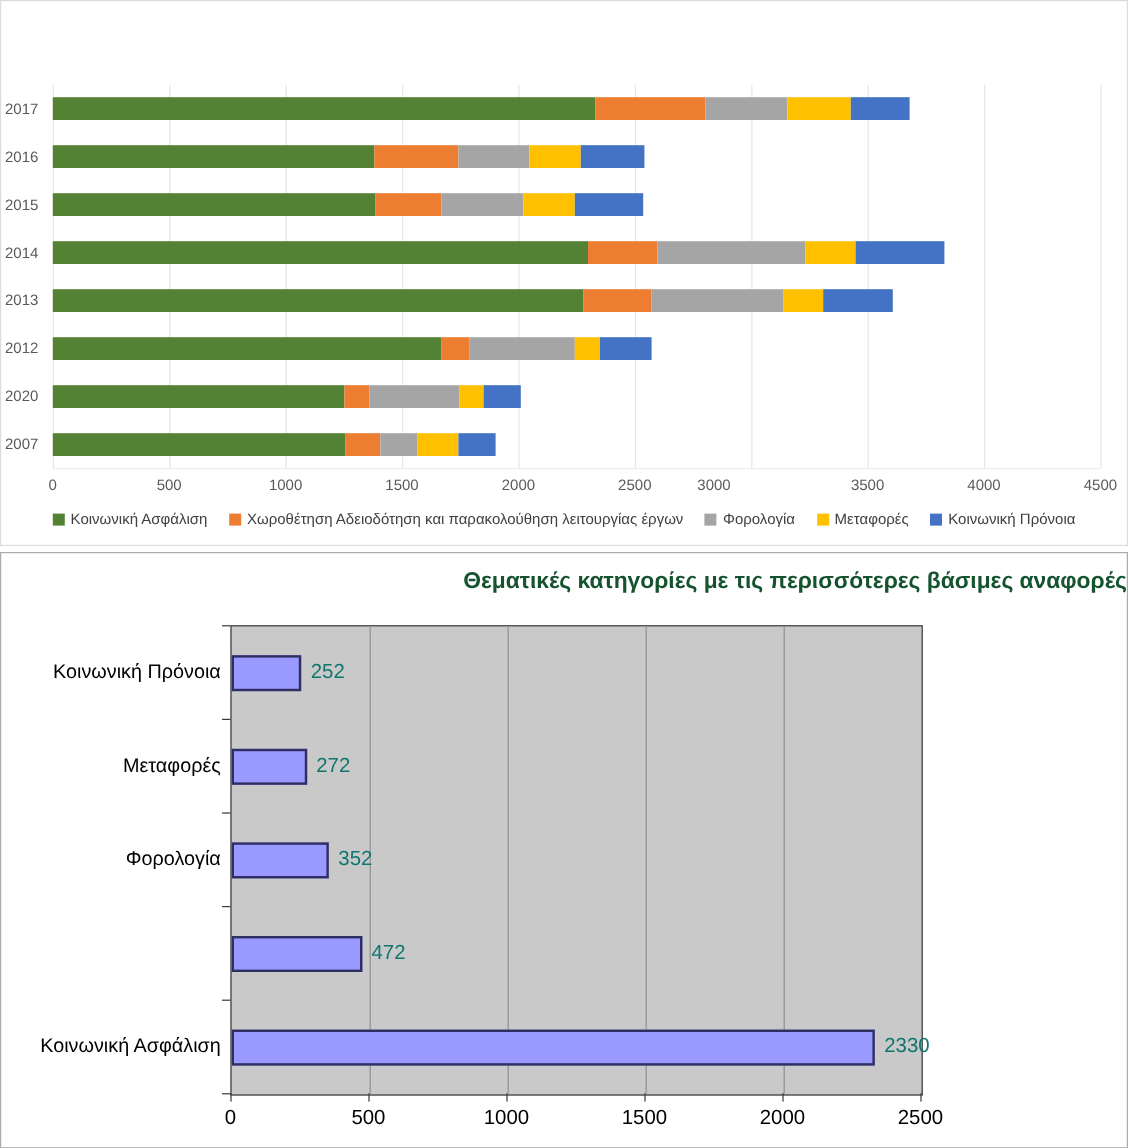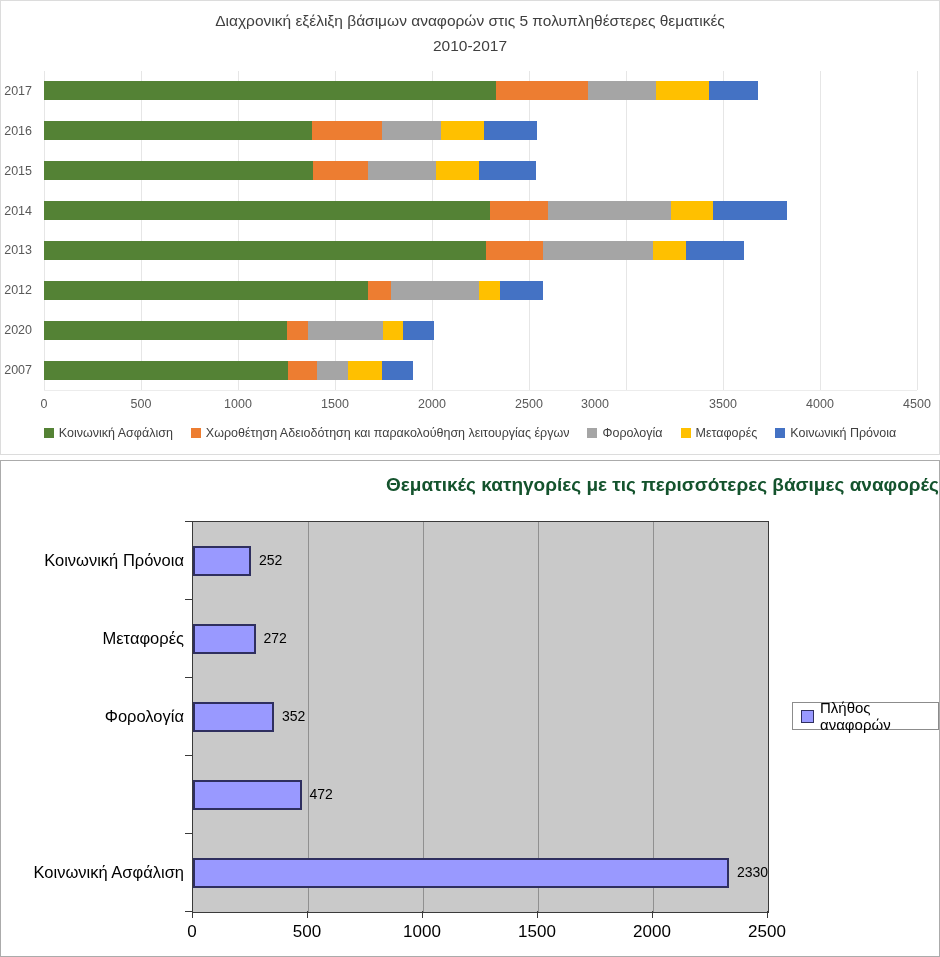--- a/index.html
+++ b/index.html
@@ -31,44 +31,40 @@
   .chart-bottom{position:absolute;left:0;top:460px;width:938px;height:495px;
                 border:1px solid #ABABAB;background:#fff;}
   .bottom-title{position:absolute;top:13px;left:0;width:100%;text-align:right;
                 font-weight:bold;font-size:19px;color:#14532d;}
   .plot-bottom{position:absolute;left:191px;top:60px;width:575px;height:390px;
                background:#C9C9C9;border:1px solid #3a3a3a;}
   .vgrid-bot{position:absolute;top:0;bottom:0;width:1px;background:#909090;}
   .bar-bot{position:absolute;left:0;height:30px;box-sizing:border-box;
            border:2px solid #2F2F5F;background:#9999FF;}
   .vallab{position:absolute;height:78px;display:flex;align-items:center;
-          font-size:14px;color:#000000;}
+          font-size:17px;color:#0f766e;}
   .cats-bot{position:absolute;left:6px;top:60px;width:177px;height:390px;}
   .catlab{position:absolute;left:0;width:100%;height:78px;display:flex;
           align-items:center;justify-content:flex-end;text-align:center;
           font-size:16.5px;line-height:1.25;color:#000;white-space:pre-line;}
   .tick-x{position:absolute;top:450px;width:1px;height:7px;background:#3a3a3a;}
   .tick-y{position:absolute;left:184px;width:7px;height:1px;background:#3a3a3a;}
   .xlab-bot{position:absolute;top:461px;width:70px;text-align:center;
             font-size:17px;color:#000;}
   .legend-bot{position:absolute;left:791px;top:241px;height:28px;box-sizing:border-box;
               display:flex;align-items:center;gap:6px;padding:0 8px;
               background:#fff;border:1px solid #8C8C8C;font-size:15px;color:#000;}
   .legend-bot-swatch{width:11px;height:11px;background:#9999FF;border:1px solid #2F2F5F;flex:0 0 auto;}
 </style>
 </head>
 <body>
 
 <div class="page">
 
   <section class="chart-top" id="chartTop">
-    <div class="top-title">
-      <div>Διαχρονική εξέλιξη βάσιμων αναφορών στις  5 πολυπληθέστερες θεματικές</div>
-      <div>2010-2017</div>
-    </div>
     <div class="plot-top" id="topPlot">
         <div class="vgrid-top" style="left: 0px;"></div>
         <div class="vgrid-top" style="left: 97px;"></div>
         <div class="vgrid-top" style="left: 194px;"></div>
         <div class="vgrid-top" style="left: 291px;"></div>
         <div class="vgrid-top" style="left: 388px;"></div>
         <div class="vgrid-top" style="left: 485px;"></div>
         <div class="vgrid-top" style="left: 582px;"></div>
         <div class="vgrid-top" style="left: 679px;"></div>
         <div class="vgrid-top" style="left: 776px;"></div>
@@ -184,24 +180,20 @@
         <div class="bar-bot" style="top: 180px; width: 80.96px; background: rgb(153, 153, 255); border-color: rgb(47, 47, 95);"></div>
         <div class="bar-bot" style="top: 258px; width: 108.56px; background: rgb(153, 153, 255); border-color: rgb(47, 47, 95);"></div>
         <div class="bar-bot" style="top: 336px; width: 535.9px; background: rgb(153, 153, 255); border-color: rgb(47, 47, 95);"></div>
       </div>
     <div class="cats-bot" id="botCats">
         <div class="catlab" style="top: 0px;">Κοινωνική Πρόνοια</div>
         <div class="catlab" style="top: 78px;">Μεταφορές</div>
         <div class="catlab" style="top: 156px;">Φορολογία</div>
         <div class="catlab" style="top: 312px;">Κοινωνική Ασφάλιση</div>
       </div>
-    <div class="legend-bot">
-      <span class="legend-bot-swatch"></span>
-      <span>Πλήθος αναφορών</span>
-    </div>
   <div class="tick-x" style="left: 191px;"></div>
       <div class="xlab-bot" style="left: 156px;">0</div>
       <div class="tick-x" style="left: 306px;"></div>
       <div class="xlab-bot" style="left: 271px;">500</div>
       <div class="tick-x" style="left: 421px;"></div>
       <div class="xlab-bot" style="left: 386px;">1000</div>
       <div class="tick-x" style="left: 536px;"></div>
       <div class="xlab-bot" style="left: 501px;">1500</div>
       <div class="tick-x" style="left: 651px;"></div>
       <div class="xlab-bot" style="left: 616px;">2000</div>

